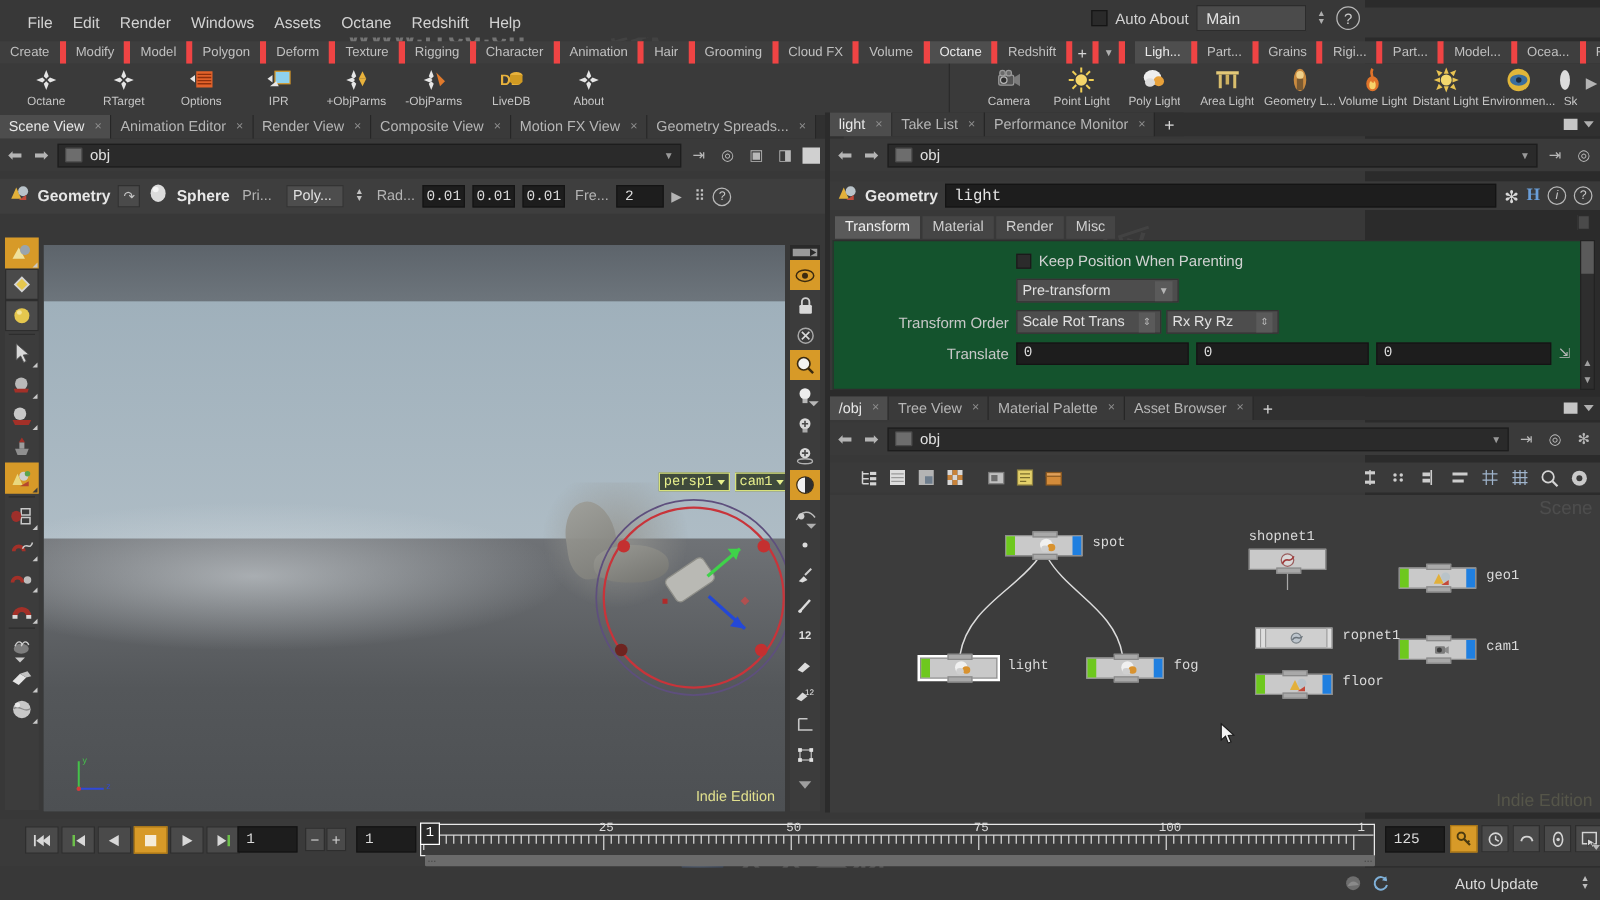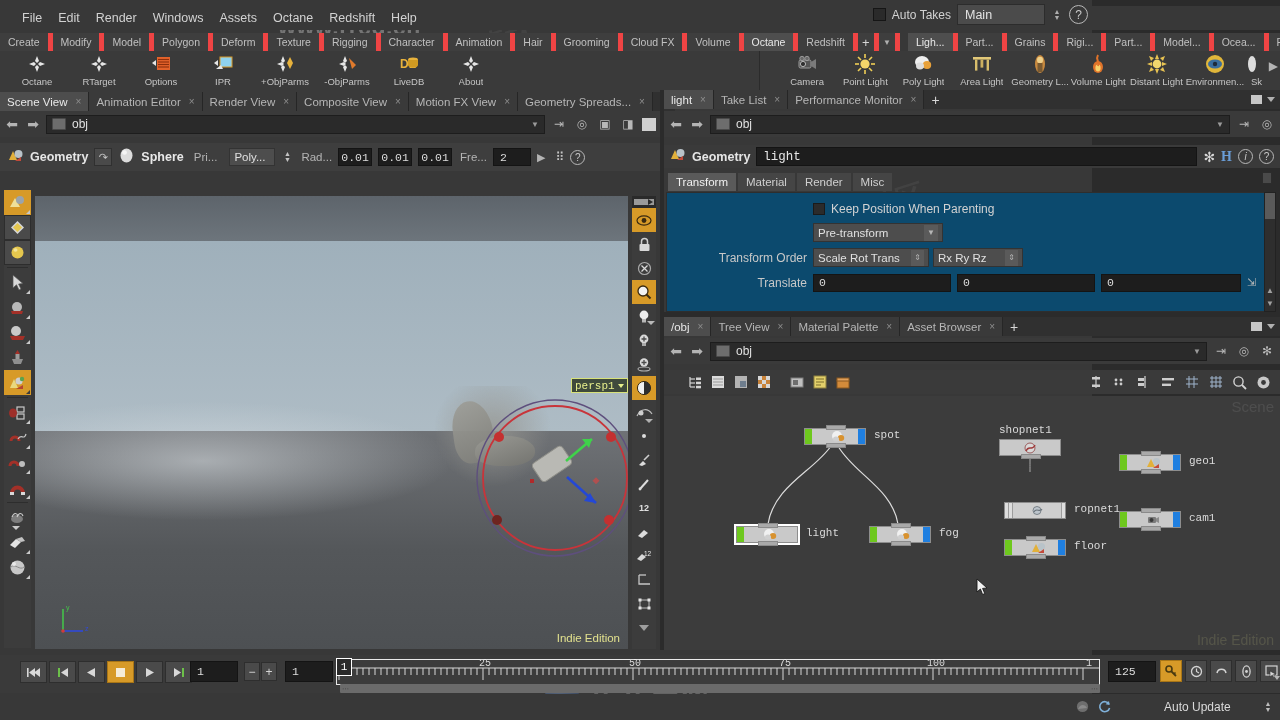--- a/index.html
+++ b/index.html
@@ -87,21 +87,21 @@
      background:radial-gradient(ellipse at 50% 45%, rgba(150,150,145,.85), rgba(130,130,128,0) 72%);
      filter:blur(.4px); }
   .statue-b { position:absolute; left:418px; top:205px; width:40px;height:62px;
      background:linear-gradient(160deg,#9e9e98,#7e7e79); border-radius:46% 52% 30% 36%;
      transform:rotate(-8deg); opacity:.92;}
   .statue-c { position:absolute; left:440px; top:240px; width:60px;height:30px;
      background:linear-gradient(160deg,#9b9b95,#74746f); border-radius:50% 48% 45% 40%; opacity:.9;}
   .vp-label { position:absolute; left:492px; top:182px; display:flex; gap:4px; }
   .vpl { background:#3f4a3c; border:1px solid #d8e27a; color:#e7ef8c; font-size:11px;
      font-family:"Liberation Mono", monospace; padding:0 3px; height:15px; display:flex;
-     align-items:center; gap:3px;margin-left:44px; }
+     align-items:center; gap:3px; }
   .vpl i { width:0;height:0;border-left:3px solid transparent;border-right:3px solid transparent;
      border-top:4px solid #e7ef8c; display:inline-block; }
   .indie { position:absolute; right:8px; bottom:5px; color:#e1e08e; font-size:11.5px; }
   .gnomon { position:absolute; left:22px; bottom:12px; width:40px; height:36px; }
 
   
   .gz { position:absolute; left:435px; top:197px; width:170px; height:170px; }
 
   
   .toolbox { position:absolute; left:4px; top:190px; width:27px; height:458px; background:#3c3c3c; }
@@ -207,21 +207,21 @@
     <div class="mi">Edit</div>
     <div class="mi">Render</div>
     <div class="mi">Windows</div>
     <div class="mi">Assets</div>
     <div class="mi">Octane</div>
     <div class="mi">Redshift</div>
     <div class="mi">Help</div>
   </div>
   <div class="mb-right">
     <div class="chk-sq"></div>
-    <div class="auto-takes-lbl">Auto Takes</div>
+    <div class="auto-takes-lbl">Auto About</div>
     <div class="main-combo">Main</div>
     <div class="spinv">▲<br>▼</div>
     <div class="q-circ">?</div>
   </div>
 
   <div class="shelftabs">
     <div style="width:12px;"></div>
     <div class="st">Create</div>
     <div class="st">Modify</div>
     <div class="st">Model</div>
@@ -888,21 +888,21 @@
 
   <div class="ptabrow" style="left:668px;top:173px;">
     <div class="ptab act">Transform</div>
     <div class="ptab">Material</div>
     <div class="ptab">Render</div>
     <div class="ptab">Misc</div>
   </div>
   <div style="position:absolute;left:1262px;top:172px;width:10px;height:12px;background:#4a4a4a;
        border:1px solid #2c2c2c;"></div>
 
-  <div style="position:absolute;left:666px;top:192px;width:608px;height:120px;background:#0c4a6e;
+  <div style="position:absolute;left:666px;top:192px;width:608px;height:120px;background:#14532d;
        border:1px solid #2e2e2e;">
     <div class="prow" style="margin-top:5px;padding-left:146px;">
       <span class="chkbox"></span>
       <span style="font-size:12px;color:#d2d2d2;">Keep Position When Parenting</span>
     </div>
     <div class="prow" style="padding-left:146px;margin-top:3px;">
       <span class="pcombo" style="width:130px;height:19px;">
         <span>Pre-transform</span>
         <span class="cc">▼</span>
         </span>

